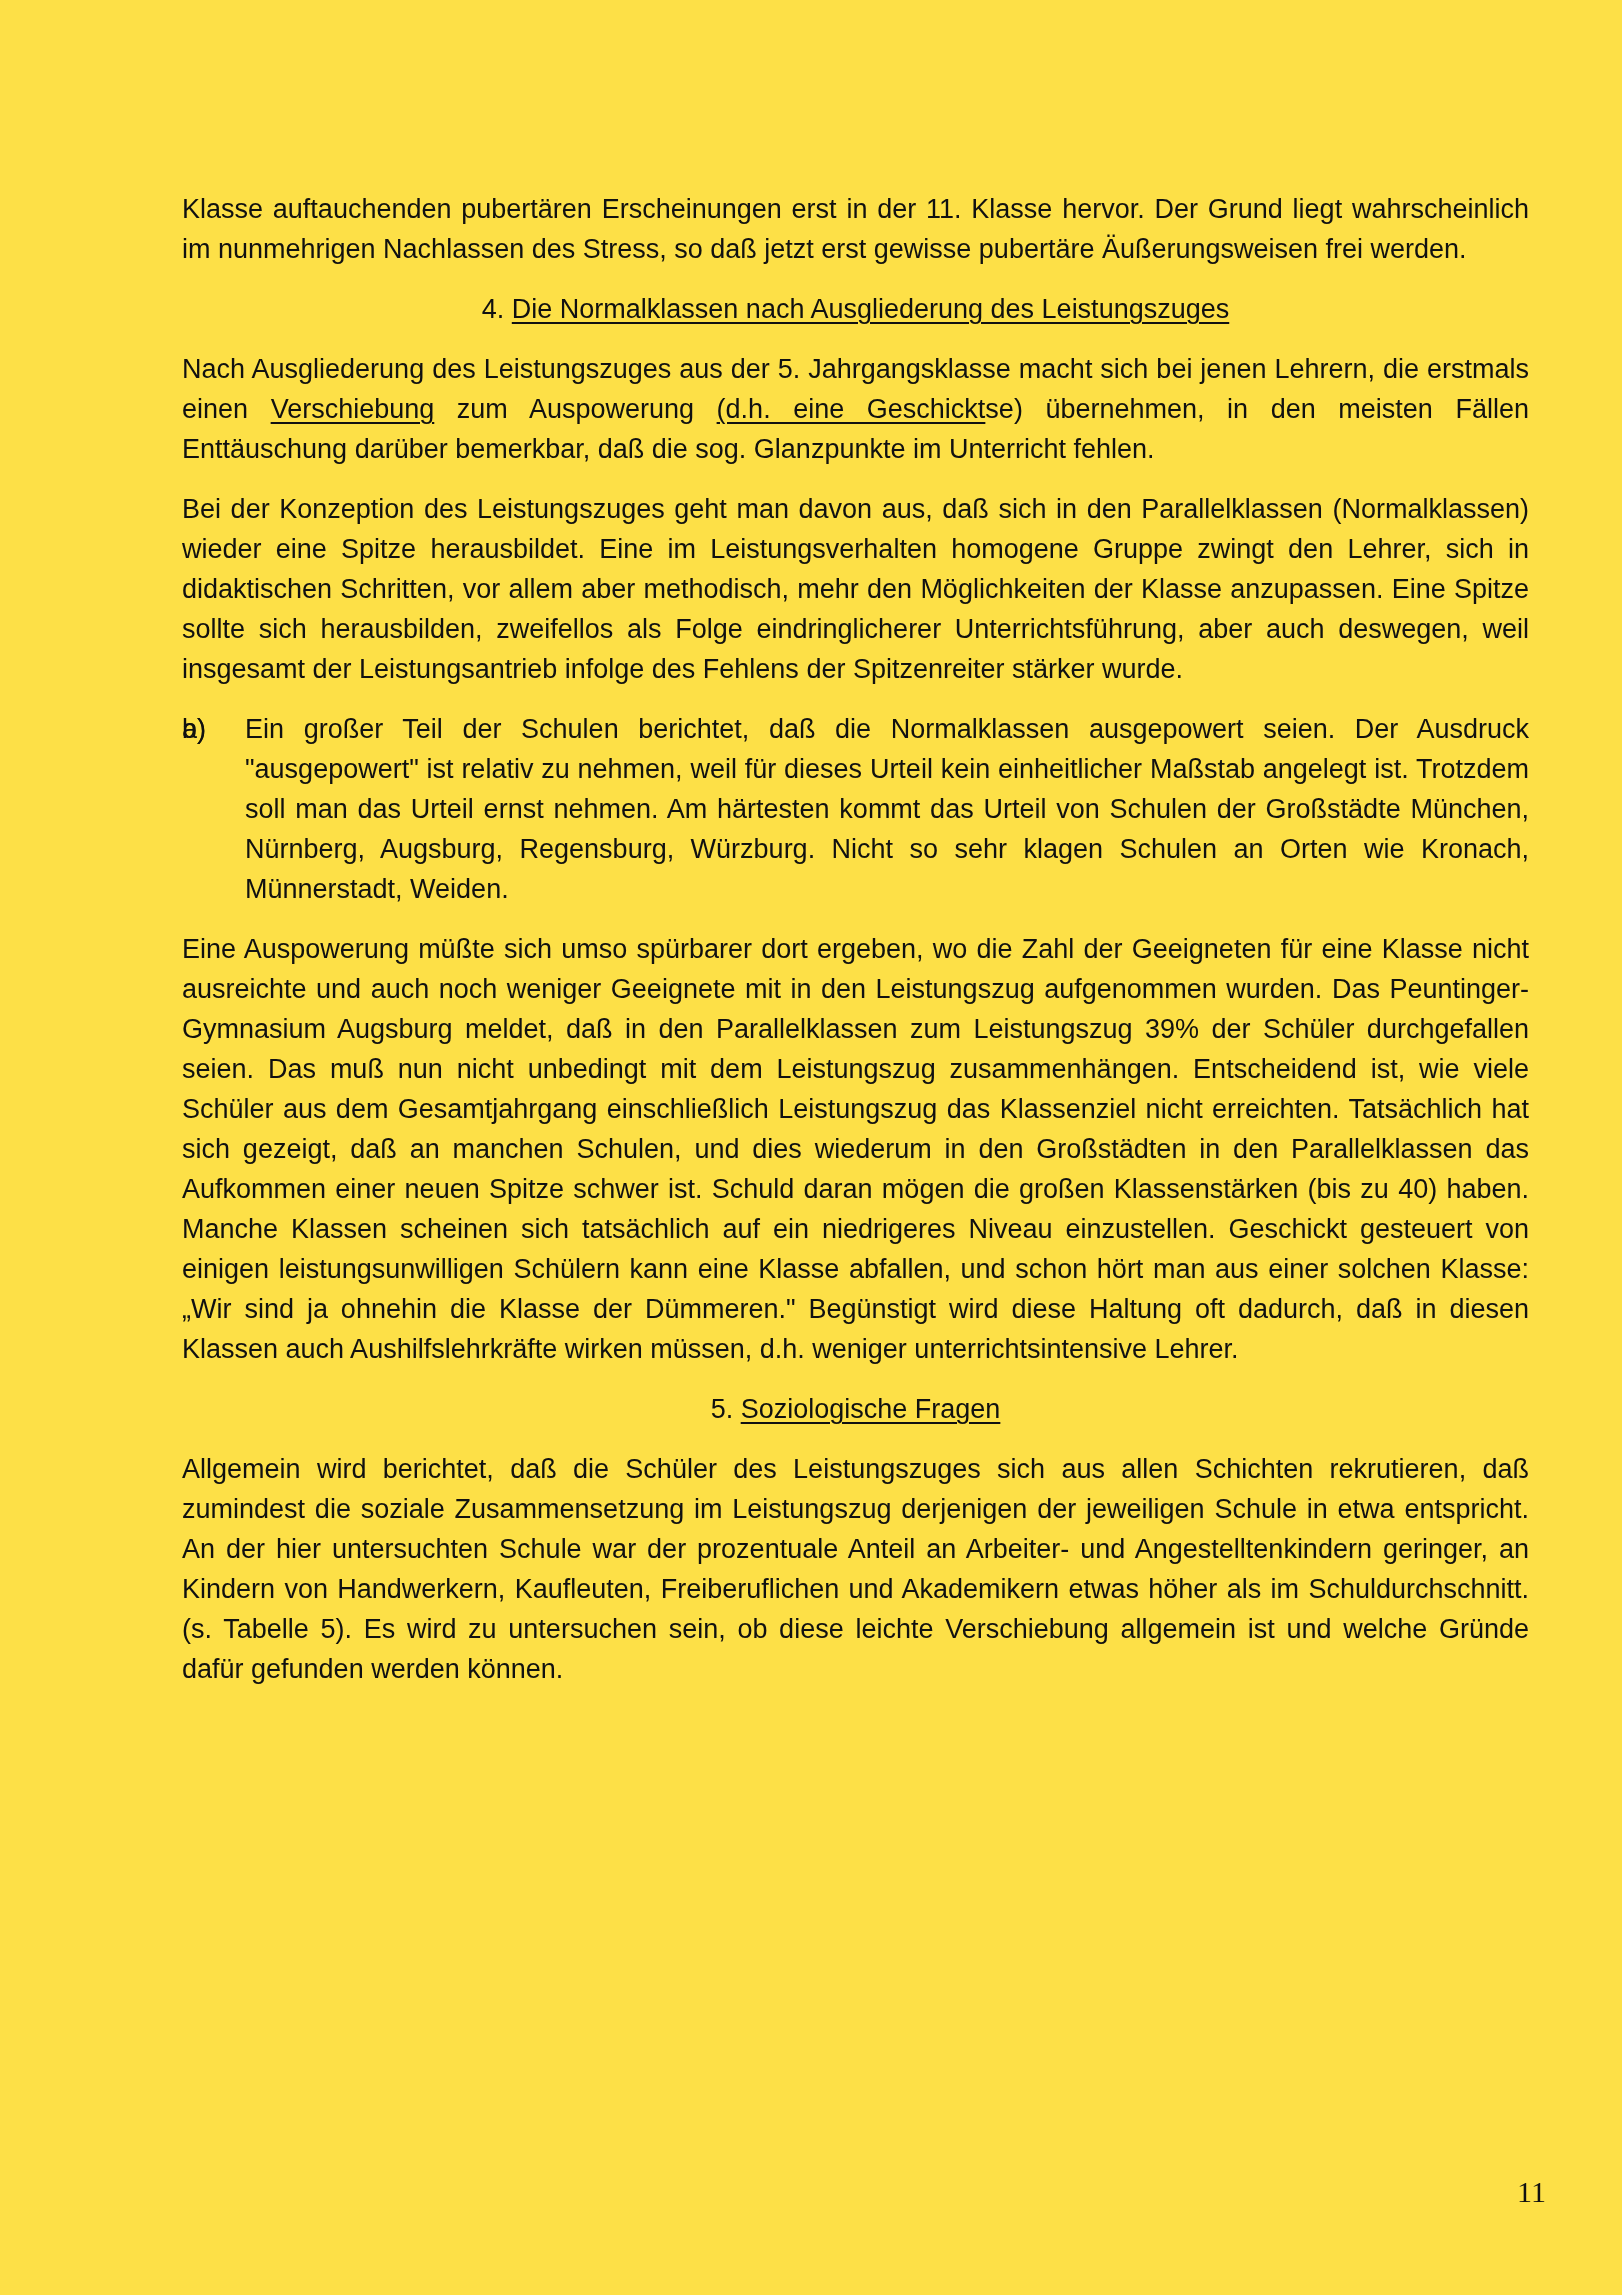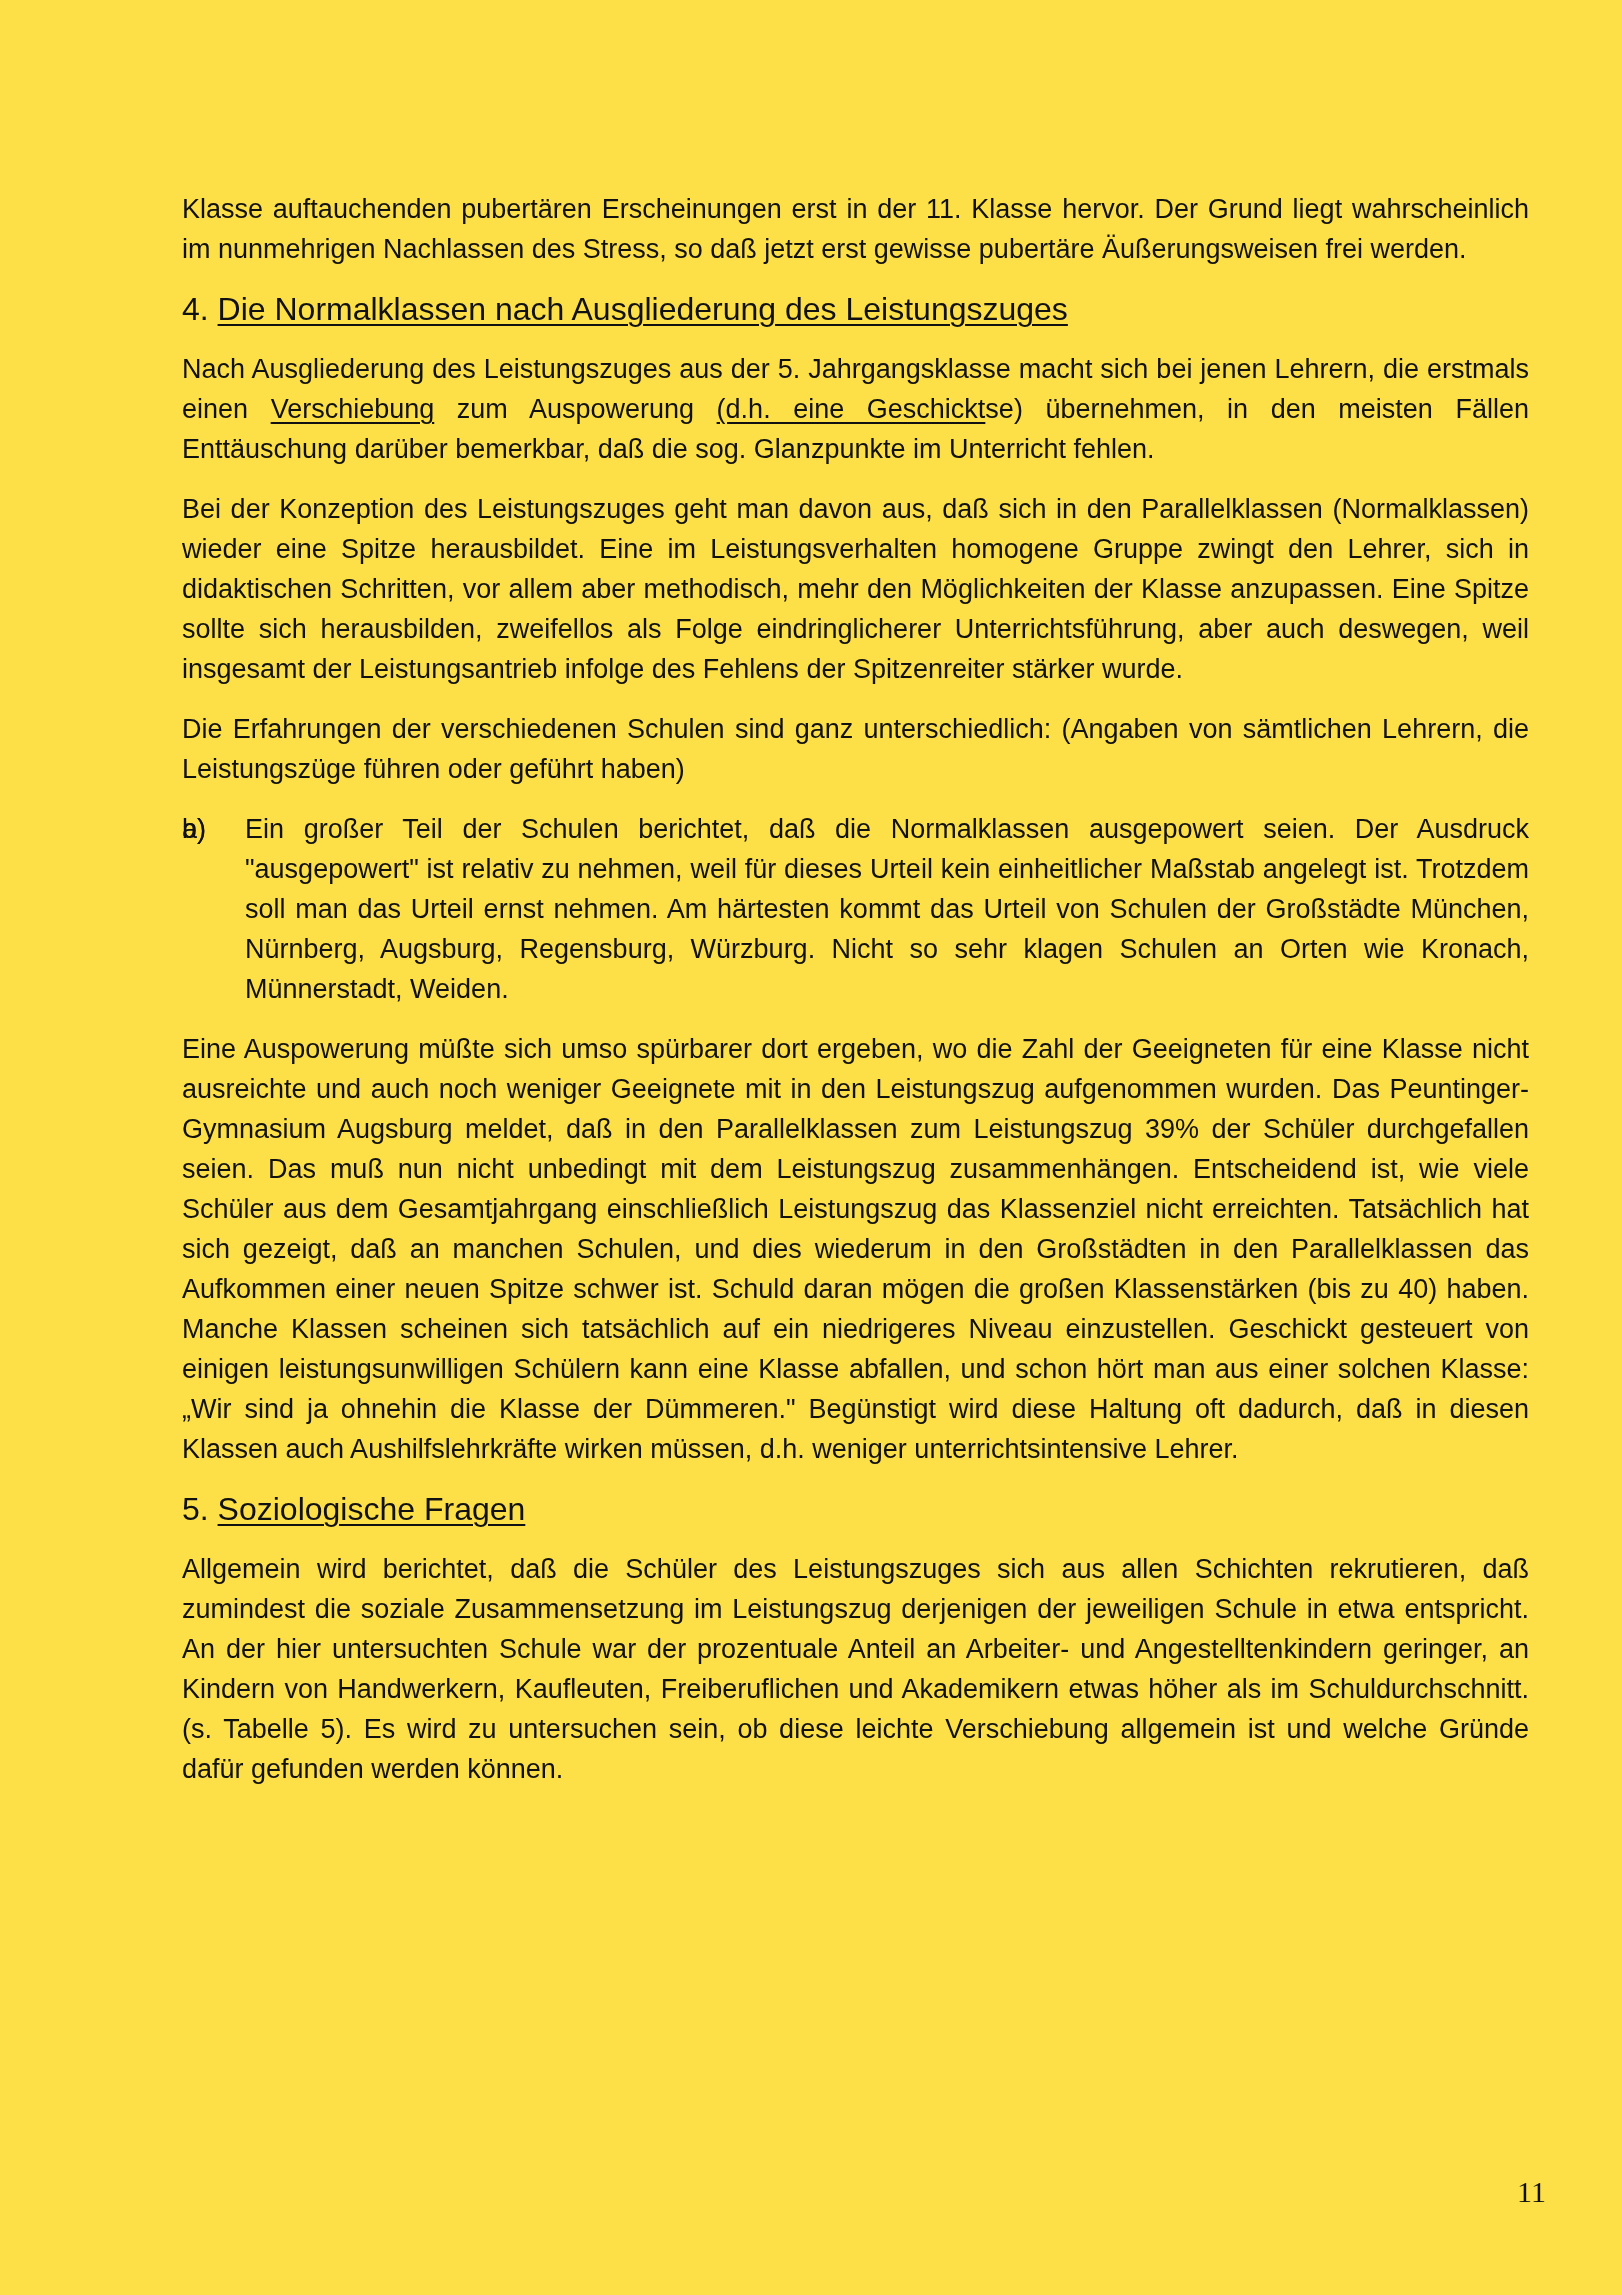--- a/index.html
+++ b/index.html
@@ -25,25 +25,25 @@
     top: 189px;
     width: 1347px;
     font-size: 27px;
     line-height: 40px;
     text-align: justify;
   }
   p {
     margin: 0 0 20px 0;
   }
   h2 {
-    font-size: 32px;
+    font-size: 27px;
     line-height: 40px;
     font-weight: normal;
     margin: 20px 0 20px 0;
-    text-align: left;
+    text-align: center;
   }
   .u {
     text-decoration: underline;
     text-underline-offset: 4px;
     text-decoration-thickness: 1.6px;
   }
   .list {
     margin: 0 0 20px 0;
   }
   .list-item {
@@ -78,21 +78,20 @@
 
     <h2>
       <span>4.</span>
       <span class="u">Die Normalklassen nach Ausgliederung des Leistungszuges</span>
     </h2>
 
     <p><span>Nach Ausgliederung des Leistungszuges aus der 5. Jahrgangsklasse macht sich bei jenen Lehrern, die erstmals einen </span><span class="u">Verschiebung</span><span> zum Auspowerung </span><span class="u">(d.h. eine Geschickt</span><span>se) übernehmen, in den meisten Fällen Enttäuschung darüber bemerkbar, daß die sog. Glanzpunkte im Unterricht fehlen.</span></p>
 
     <p>Bei der Konzeption des Leistungszuges geht man davon aus, daß sich in den Parallelklassen (Normalklassen) wieder eine Spitze herausbildet. Eine im Leistungsverhalten homogene Gruppe zwingt den Lehrer, sich in didaktischen Schritten, vor allem aber methodisch, mehr den Möglichkeiten der Klasse anzupassen. Eine Spitze sollte sich herausbilden, zweifellos als Folge eindringlicherer Unterrichtsführung, aber auch deswegen, weil insgesamt der Leistungsantrieb infolge des Fehlens der Spitzenreiter stärker wurde.</p>
 
-    <p>Die Erfahrungen der verschiedenen Schulen sind ganz unterschiedlich: (Angaben von sämtlichen Lehrern, die Leistungszüge führen oder geführt haben)</p>
 
     <div class="list">
       <div class="list-item">
         <span class="list-marker">a)</span>
       </div>
       <div class="list-item">
         <span class="list-marker">b)</span>
         <span>Ein großer Teil der Schulen berichtet, daß die Normalklassen ausgepowert seien. Der Ausdruck "ausgepowert" ist relativ zu nehmen, weil für dieses Urteil kein einheitlicher Maßstab angelegt ist. Trotzdem soll man das Urteil ernst nehmen. Am härtesten kommt das Urteil von Schulen der Großstädte München, Nürnberg, Augsburg, Regensburg, Würzburg. Nicht so sehr klagen Schulen an Orten wie Kronach, Münnerstadt, Weiden.</span>
       </div>
     </div>

